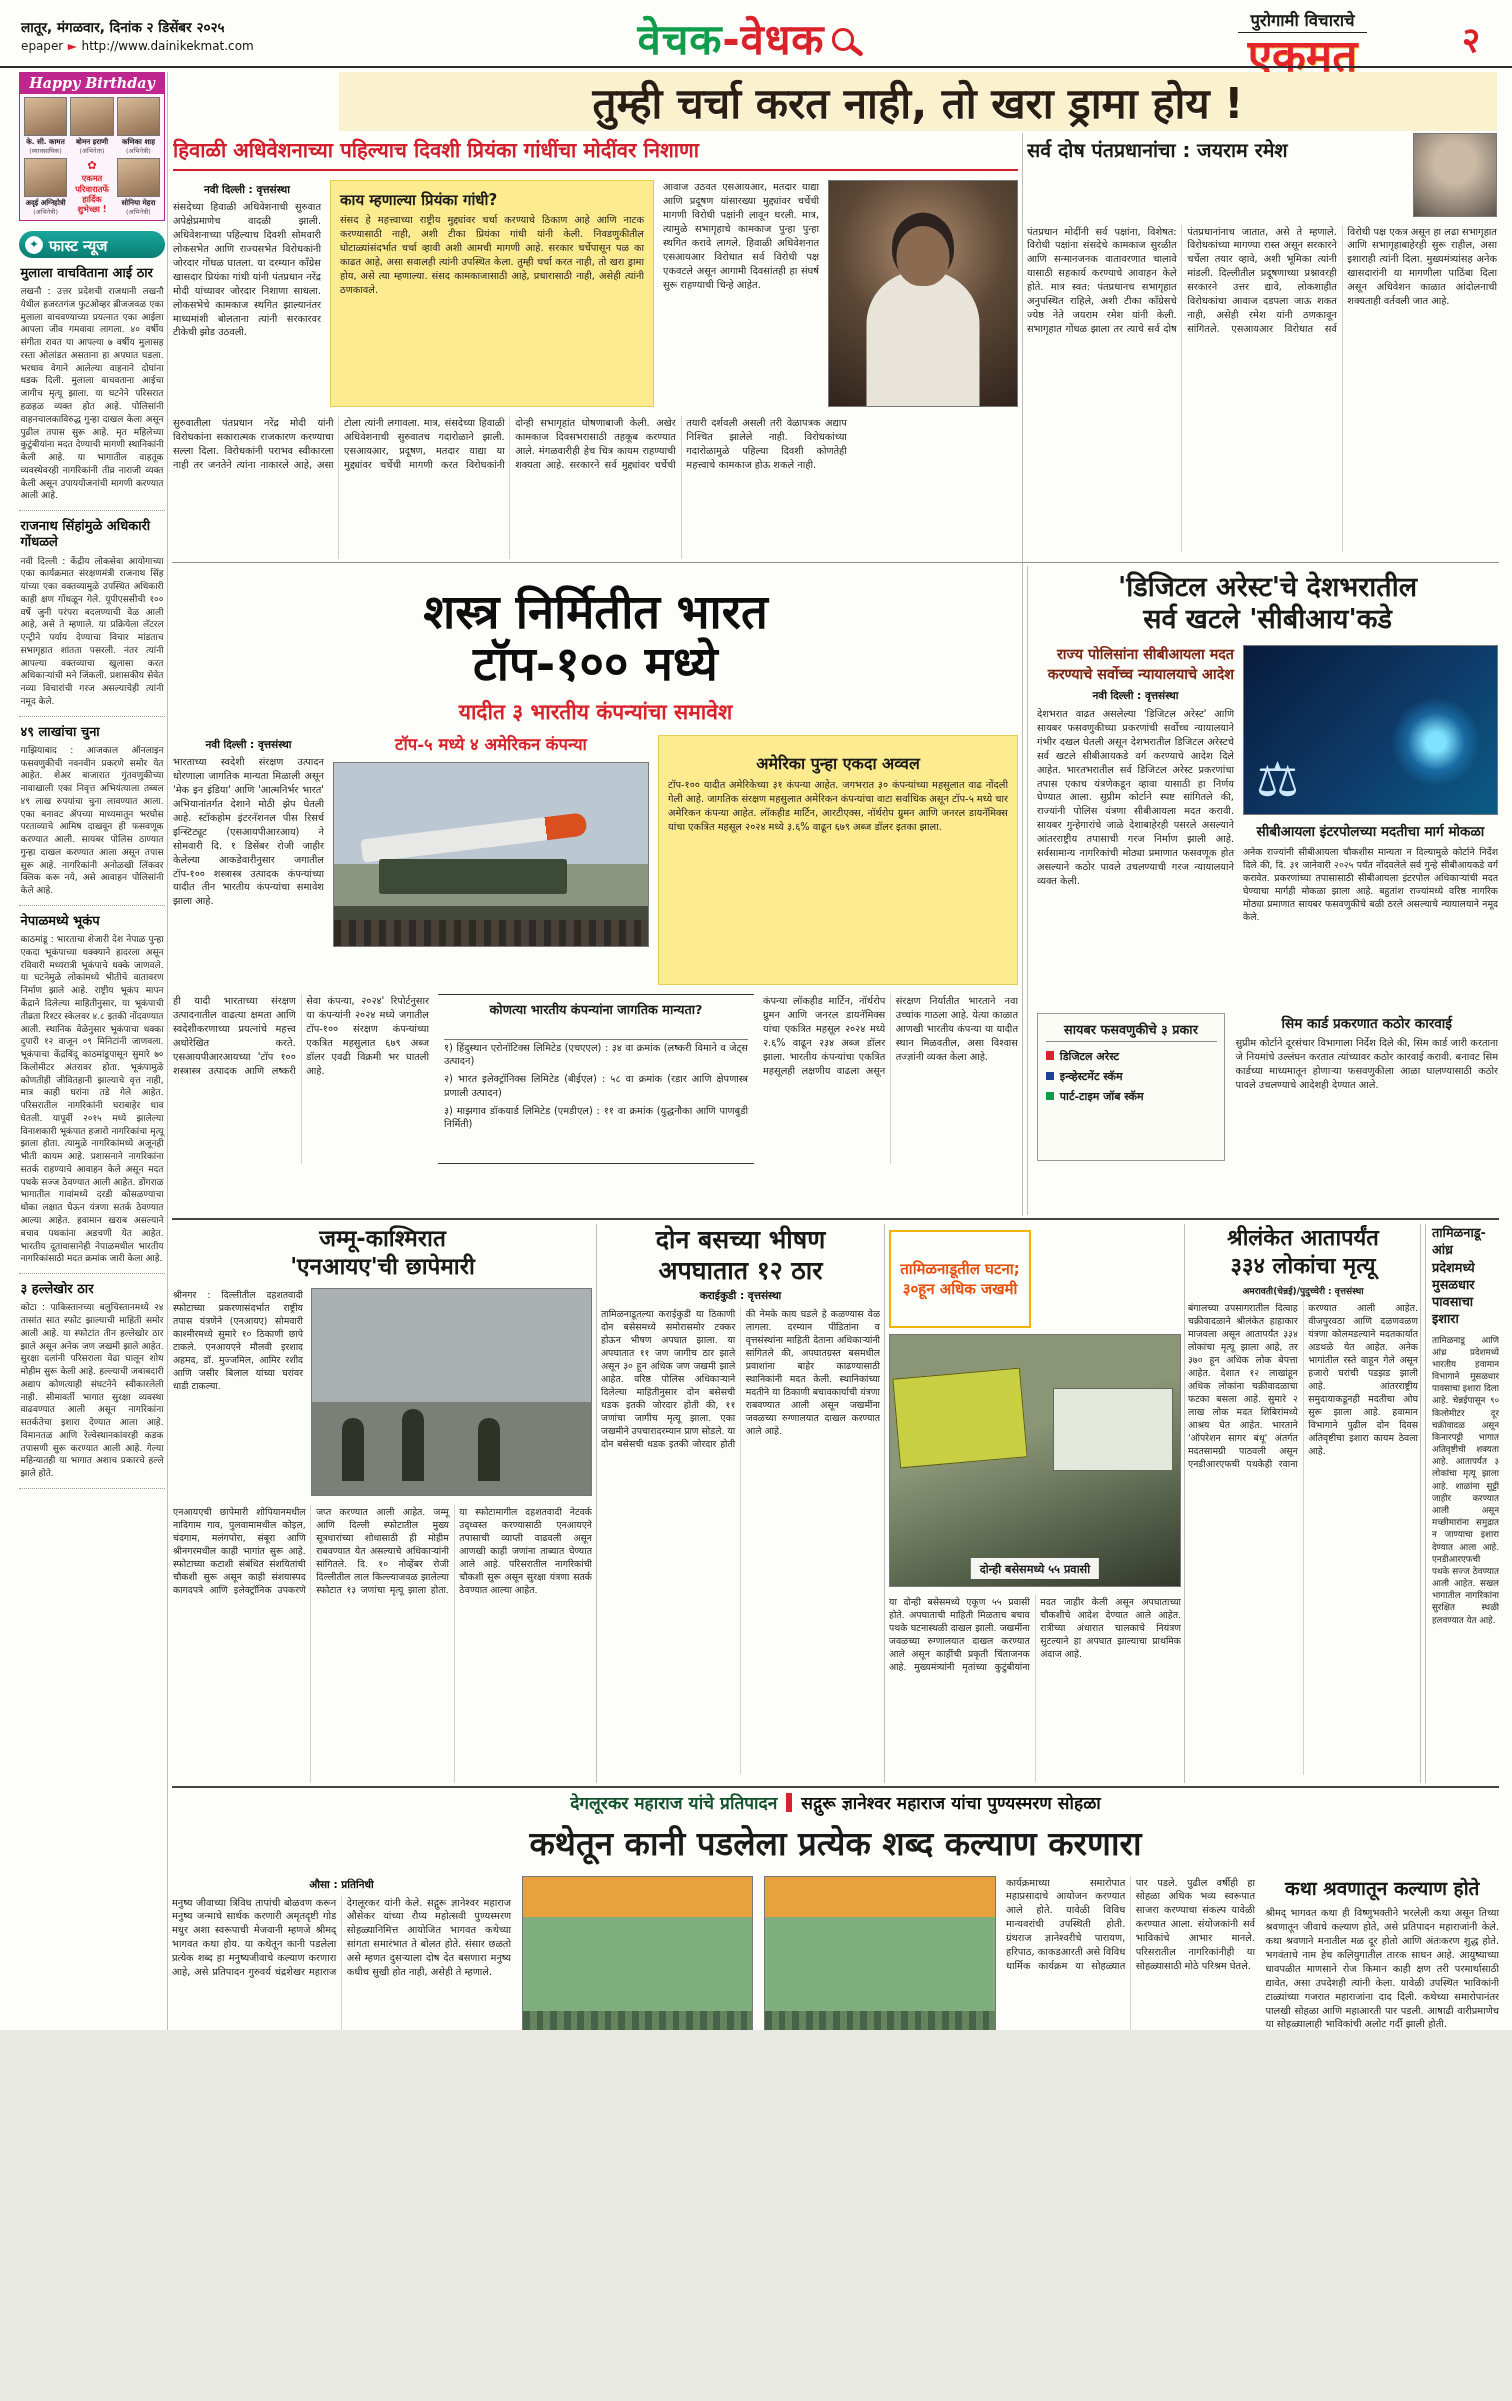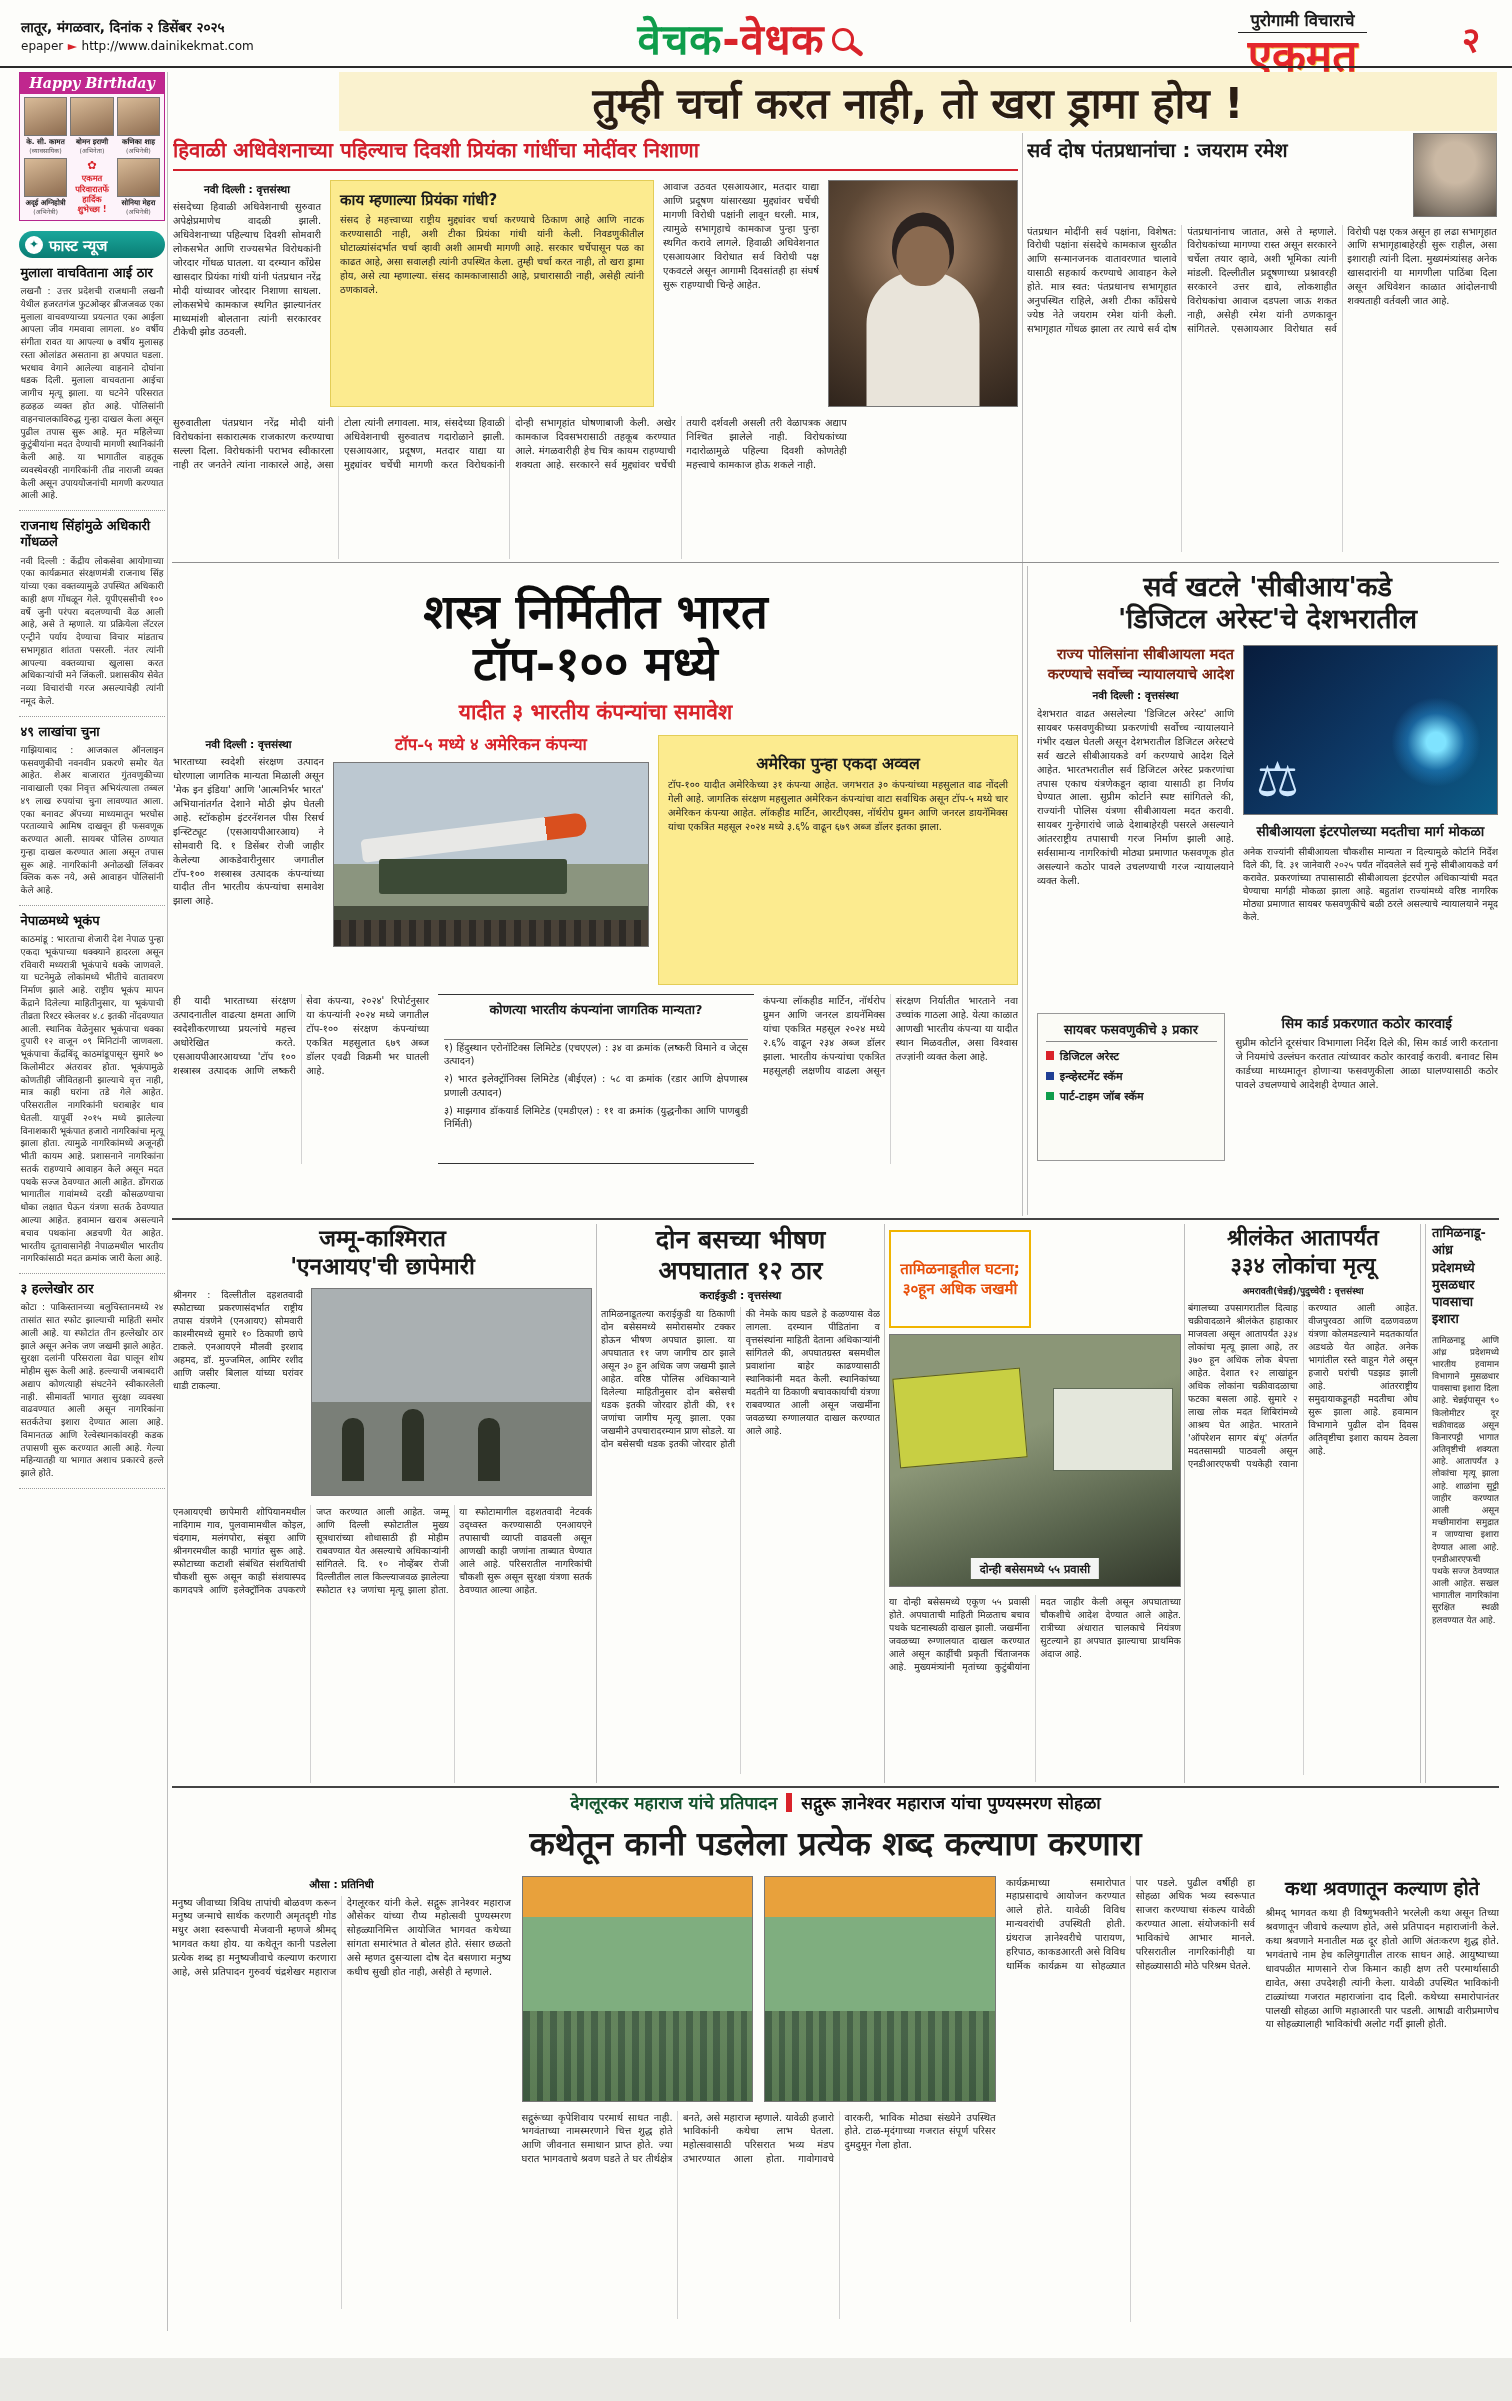--- a/index.html
+++ b/index.html
@@ -1,18 +1,18 @@
 <!DOCTYPE html>
 <html style="font-size:12px"><head>
 <meta charset="utf-8">
 <style>
   * { margin:0; padding:0; box-sizing:border-box; }
   html,body { background:#e9e9e4; }
   body { font-family:"DejaVu Sans", sans-serif; color:#1a1a1a; }
-  .page { position:relative; width:1512px; height:2358px; background:#fdfdfa; margin:0 auto; overflow:hidden; }
+  .page { position:relative; width:1512px; height:2030px; background:#fdfdfa; margin:0 auto; overflow:hidden; }
   .sec { position:absolute; overflow:hidden; }
   .bt { font-size:9.8px; line-height:1.42; text-align:justify; color:#1c1c1c; }
   .bt-sm { font-size:9.3px; line-height:1.4; text-align:justify; color:#1c1c1c; }
   .byline { font-weight:bold; font-size:10.5px; text-align:center; margin:1.5px 0 4.5px; color:#111; }
   .rule-v { position:absolute; width:0.8px; background:#bdbdbd; }
   .rule-h { position:absolute; height:0.8px; background:#8f8f8f; }
   .cols2 { column-count:2; column-gap:10.5px; column-rule:0.8px solid #d2d2d2; }
   .cols3 { column-count:3; column-gap:10.5px; column-rule:0.8px solid #d2d2d2; }
   .cols5 { column-count:5; column-gap:10.5px; column-rule:0.8px solid #d2d2d2; }
 
@@ -306,22 +306,22 @@
         <div class="comp-item">१) हिंदुस्थान एरोनॉटिक्स लिमिटेड (एचएएल) : ३४ वा क्रमांक (लष्करी विमाने व जेट्स उत्पादन)</div>
         <div class="comp-item">२) भारत इलेक्ट्रॉनिक्स लिमिटेड (बीईएल) : ५८ वा क्रमांक (रडार आणि क्षेपणास्त्र प्रणाली उत्पादन)</div>
         <div class="comp-item">३) माझगाव डॉकयार्ड लिमिटेड (एमडीएल) : ११ वा क्रमांक (युद्धनौका आणि पाणबुडी निर्मिती)</div>
       </div>
       <div class="wp-b3 cols2 bt">कंपन्या लॉकहीड मार्टिन, नॉर्थरोप ग्रुमन आणि जनरल डायनॅमिक्स यांचा एकत्रित महसूल २०२४ मध्ये २.६% वाढून २३४ अब्ज डॉलर झाला. भारतीय कंपन्यांचा एकत्रित महसूलही लक्षणीय वाढला असून संरक्षण निर्यातीत भारताने नवा उच्चांक गाठला आहे. येत्या काळात आणखी भारतीय कंपन्या या यादीत स्थान मिळवतील, असा विश्वास तज्ज्ञांनी व्यक्त केला आहे.</div>
     </div>
   </div>
 
   <div class="sec dg" style="left:1027px; top:566px; width:471px; height:649px;">
     <div class="dg-head">
+      <div>'डिजिटल अरेस्ट'चे देशभरातील</div>
       <div>सर्व खटले 'सीबीआय'कडे</div>
-      <div>'डिजिटल अरेस्ट'चे देशभरातील</div>
     </div>
     <div class="dg-row">
       <div class="dg-left">
         <div class="dg-sub">राज्य पोलिसांना सीबीआयला मदत करण्याचे सर्वोच्च न्यायालयाचे आदेश</div>
         <div class="byline">नवी दिल्ली : वृत्तसंस्था</div>
         <div class="bt">देशभरात वाढत असलेल्या 'डिजिटल अरेस्ट' आणि सायबर फसवणुकीच्या प्रकरणांची सर्वोच्च न्यायालयाने गंभीर दखल घेतली असून देशभरातील डिजिटल अरेस्टचे सर्व खटले सीबीआयकडे वर्ग करण्याचे आदेश दिले आहेत. भारतभरातील सर्व डिजिटल अरेस्ट प्रकरणांचा तपास एकाच यंत्रणेकडून व्हावा यासाठी हा निर्णय घेण्यात आला. सुप्रीम कोर्टाने स्पष्ट सांगितले की, राज्यांनी पोलिस यंत्रणा सीबीआयला मदत करावी. सायबर गुन्हेगारांचे जाळे देशाबाहेरही पसरले असल्याने आंतरराष्ट्रीय तपासाची गरज निर्माण झाली आहे. सर्वसामान्य नागरिकांची मोठ्या प्रमाणात फसवणूक होत असल्याने कठोर पावले उचलण्याची गरज न्यायालयाने व्यक्त केली.</div>
       </div>
       <div class="dg-right">
         <div class="photo ph-cyber">
           <div class="glow"></div>

